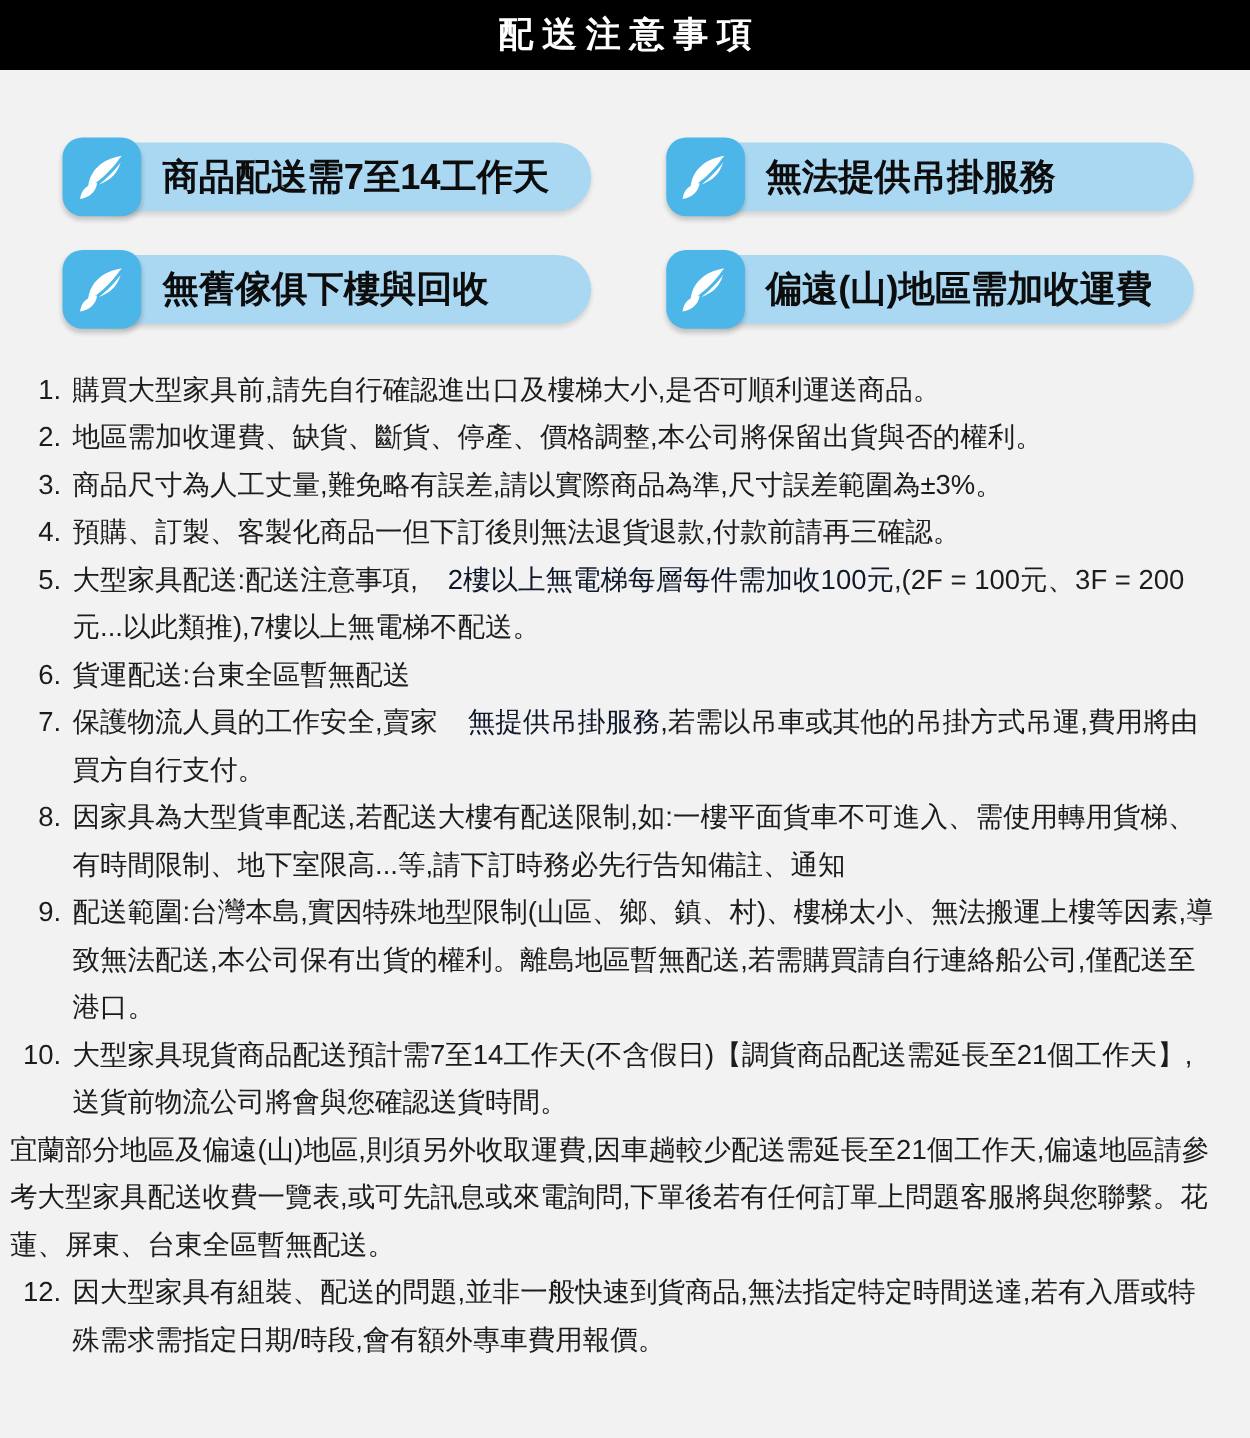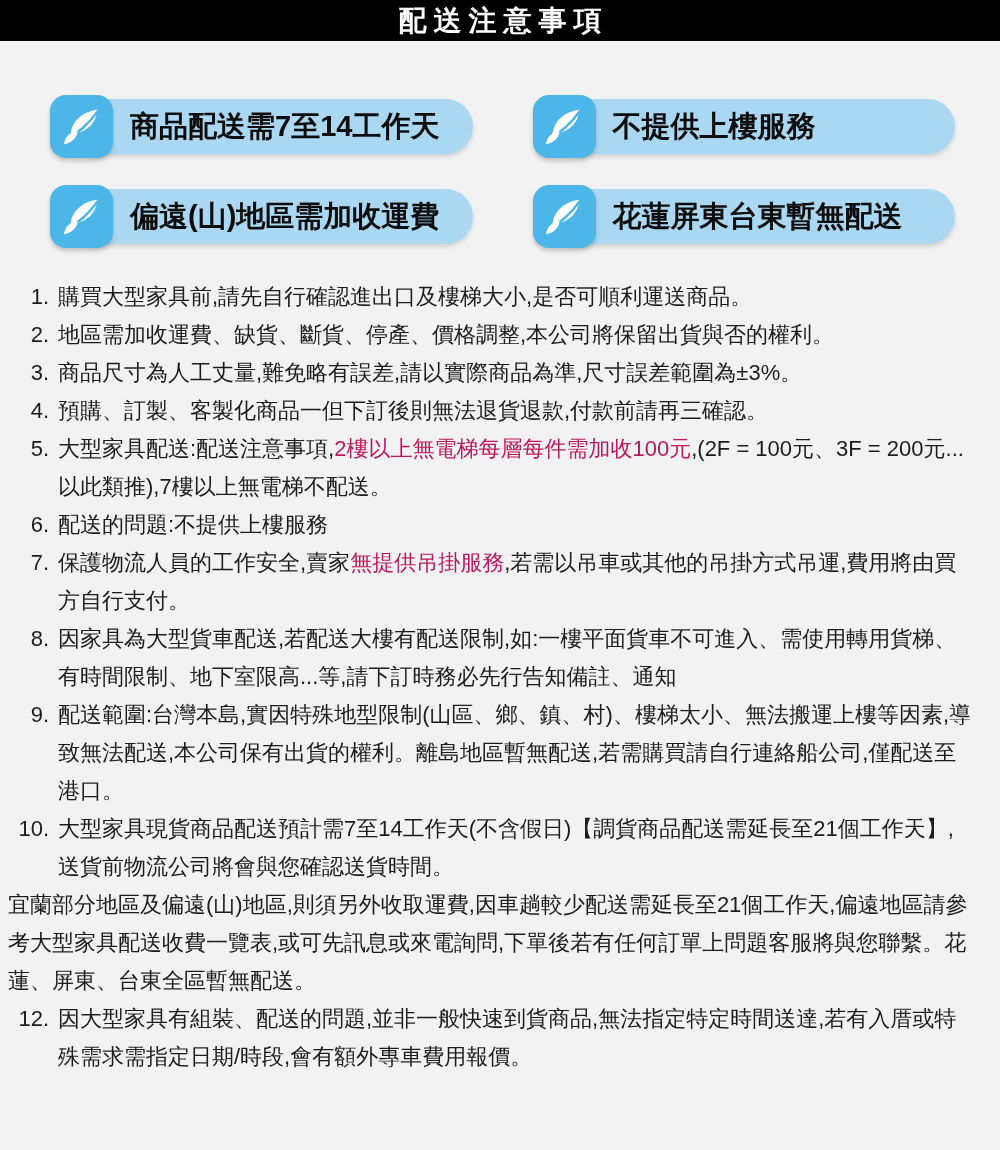--- a/index.html
+++ b/index.html
@@ -3,21 +3,21 @@
 <meta charset="utf-8">
 <style>
   html,body{margin:0;padding:0;}
   body{
     width:1000px;height:1150px;
     background:#f2f2f2;
     font-family:"Liberation Sans", sans-serif;
     overflow:hidden;
   }
   .header-bar{
-    height:41px;background:#000;
+    height:56px;background:#000;
     display:flex;align-items:center;justify-content:center;
   }
   .header-title{
     color:#fff;font-size:28px;font-weight:bold;letter-spacing:7px;
     padding-left:7px; 
   }
   .badges{
     display:grid;
     grid-template-columns:1fr 1fr;
     column-gap:60px;row-gap:27px;
@@ -43,21 +43,21 @@
   }
   .notes{
     padding:30px 28px 0 8px;
     font-size:22px;line-height:38px;color:#1c1c1c;
   }
   .note{display:flex;}
   .note-num{
     flex:0 0 50px;text-align:right;padding-right:9px;box-sizing:border-box;
   }
   .note-text{flex:1;}
-  .seg-red{color:#be185d;}
+  .seg-red{color:#0f172a;margin-left:24px;}
 </style>
 </head>
 <body>
 
 <div class="header-bar">
   <div class="header-title">配送注意事項</div>
 </div>
 
 <div class="badges" id="badge-grid">
   <div class="badge">
@@ -75,47 +75,47 @@
 
   <div class="badge">
     <div class="badge-pill"></div>
     <div class="badge-iconbox">
       <svg width="46" height="46" viewBox="0 0 64 64" aria-hidden="true">
         <path d="M16 42 C 18 23, 33 11, 53 8 C 52 27, 38 40, 16 42 Z" fill="#ffffff"></path>
         <path d="M11 49 C 26 41, 43 26, 53 11" fill="none" stroke="#4cb6e8" stroke-width="3.5" stroke-linecap="round"></path>
         <path d="M7 56 C 8 46, 15 39, 26 38 C 25 47, 18 54, 7 56 Z" fill="#ffffff"></path>
       </svg>
     </div>
-    <div class="badge-label">不提供上樓服務</div>
+    <div class="badge-label">無法提供吊掛服務</div>
   </div>
 
+  <div class="badge">
+    <div class="badge-pill"></div>
+    <div class="badge-iconbox">
+      <svg width="46" height="46" viewBox="0 0 64 64" aria-hidden="true">
+        <path d="M16 42 C 18 23, 33 11, 53 8 C 52 27, 38 40, 16 42 Z" fill="#ffffff"></path>
+        <path d="M11 49 C 26 41, 43 26, 53 11" fill="none" stroke="#4cb6e8" stroke-width="3.5" stroke-linecap="round"></path>
+        <path d="M7 56 C 8 46, 15 39, 26 38 C 25 47, 18 54, 7 56 Z" fill="#ffffff"></path>
+      </svg>
+    </div>
+    <div class="badge-label">無舊傢俱下樓與回收</div>
+  </div>
 
   <div class="badge">
     <div class="badge-pill"></div>
     <div class="badge-iconbox">
       <svg width="46" height="46" viewBox="0 0 64 64" aria-hidden="true">
         <path d="M16 42 C 18 23, 33 11, 53 8 C 52 27, 38 40, 16 42 Z" fill="#ffffff"></path>
         <path d="M11 49 C 26 41, 43 26, 53 11" fill="none" stroke="#4cb6e8" stroke-width="3.5" stroke-linecap="round"></path>
         <path d="M7 56 C 8 46, 15 39, 26 38 C 25 47, 18 54, 7 56 Z" fill="#ffffff"></path>
       </svg>
     </div>
     <div class="badge-label">偏遠(山)地區需加收運費</div>
   </div>
 
-  <div class="badge">
-    <div class="badge-pill"></div>
-    <div class="badge-iconbox">
-      <svg width="46" height="46" viewBox="0 0 64 64" aria-hidden="true">
-        <path d="M16 42 C 18 23, 33 11, 53 8 C 52 27, 38 40, 16 42 Z" fill="#ffffff"></path>
-        <path d="M11 49 C 26 41, 43 26, 53 11" fill="none" stroke="#4cb6e8" stroke-width="3.5" stroke-linecap="round"></path>
-        <path d="M7 56 C 8 46, 15 39, 26 38 C 25 47, 18 54, 7 56 Z" fill="#ffffff"></path>
-      </svg>
-    </div>
-    <div class="badge-label">花蓮屏東台東暫無配送</div>
-  </div>
 </div>
 
 <div class="notes" id="notes-list">
   <div class="note">
     <span class="note-num">1.</span>
     <span class="note-text"><span>購買大型家具前,請先自行確認進出口及樓梯大小,是否可順利運送商品。</span></span>
   </div>
 
   <div class="note">
     <span class="note-num">2.</span>
@@ -132,21 +132,21 @@
     <span class="note-text"><span>預購、訂製、客製化商品一但下訂後則無法退貨退款,付款前請再三確認。</span></span>
   </div>
 
   <div class="note">
     <span class="note-num">5.</span>
     <span class="note-text"><span>大型家具配送:配送注意事項,</span><span class="seg-red">2樓以上無電梯每層每件需加收100元</span><span>,(2F = 100元、3F = 200元...以此類推),7樓以上無電梯不配送。</span></span>
   </div>
 
   <div class="note">
     <span class="note-num">6.</span>
-    <span class="note-text"><span>配送的問題:不提供上樓服務</span></span>
+    <span class="note-text"><span>貨運配送:台東全區暫無配送</span></span>
   </div>
 
   <div class="note">
     <span class="note-num">7.</span>
     <span class="note-text"><span>保護物流人員的工作安全,賣家</span><span class="seg-red">無提供吊掛服務</span><span>,若需以吊車或其他的吊掛方式吊運,費用將由買方自行支付。</span></span>
   </div>
 
   <div class="note">
     <span class="note-num">8.</span>
     <span class="note-text"><span>因家具為大型貨車配送,若配送大樓有配送限制,如:一樓平面貨車不可進入、需使用轉用貨梯、有時間限制、地下室限高...等,請下訂時務必先行告知備註、通知</span></span>

